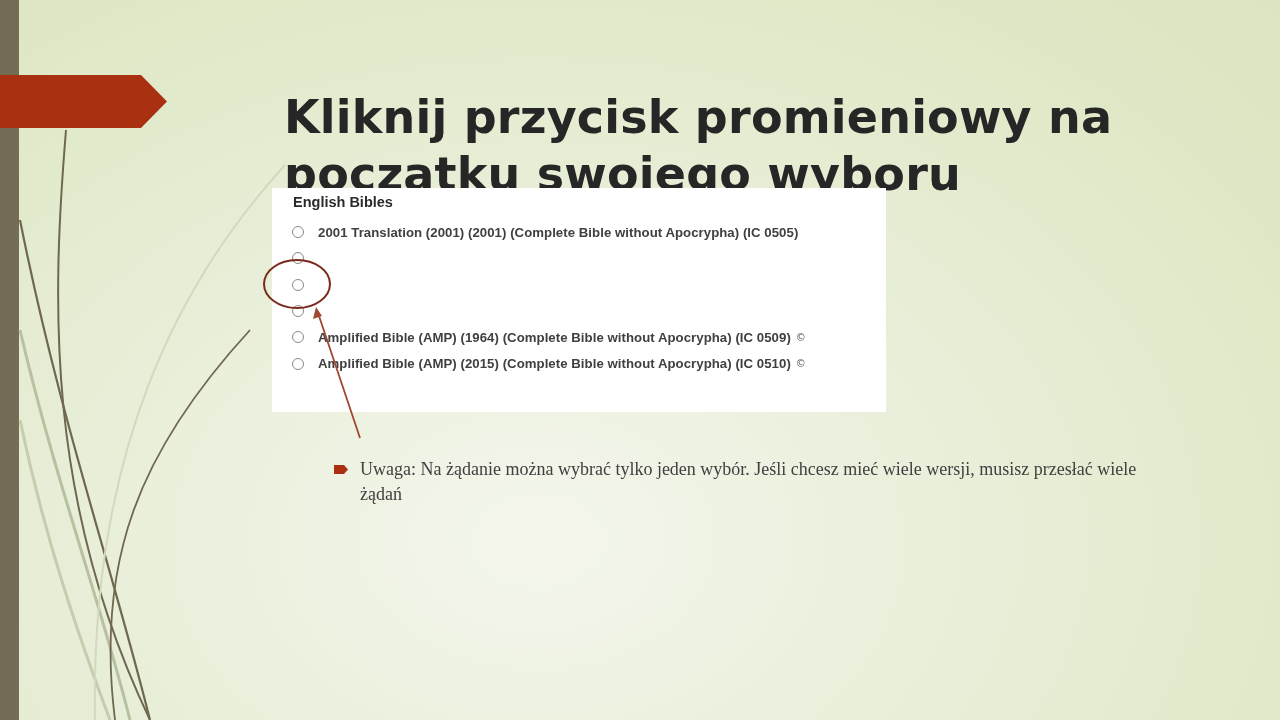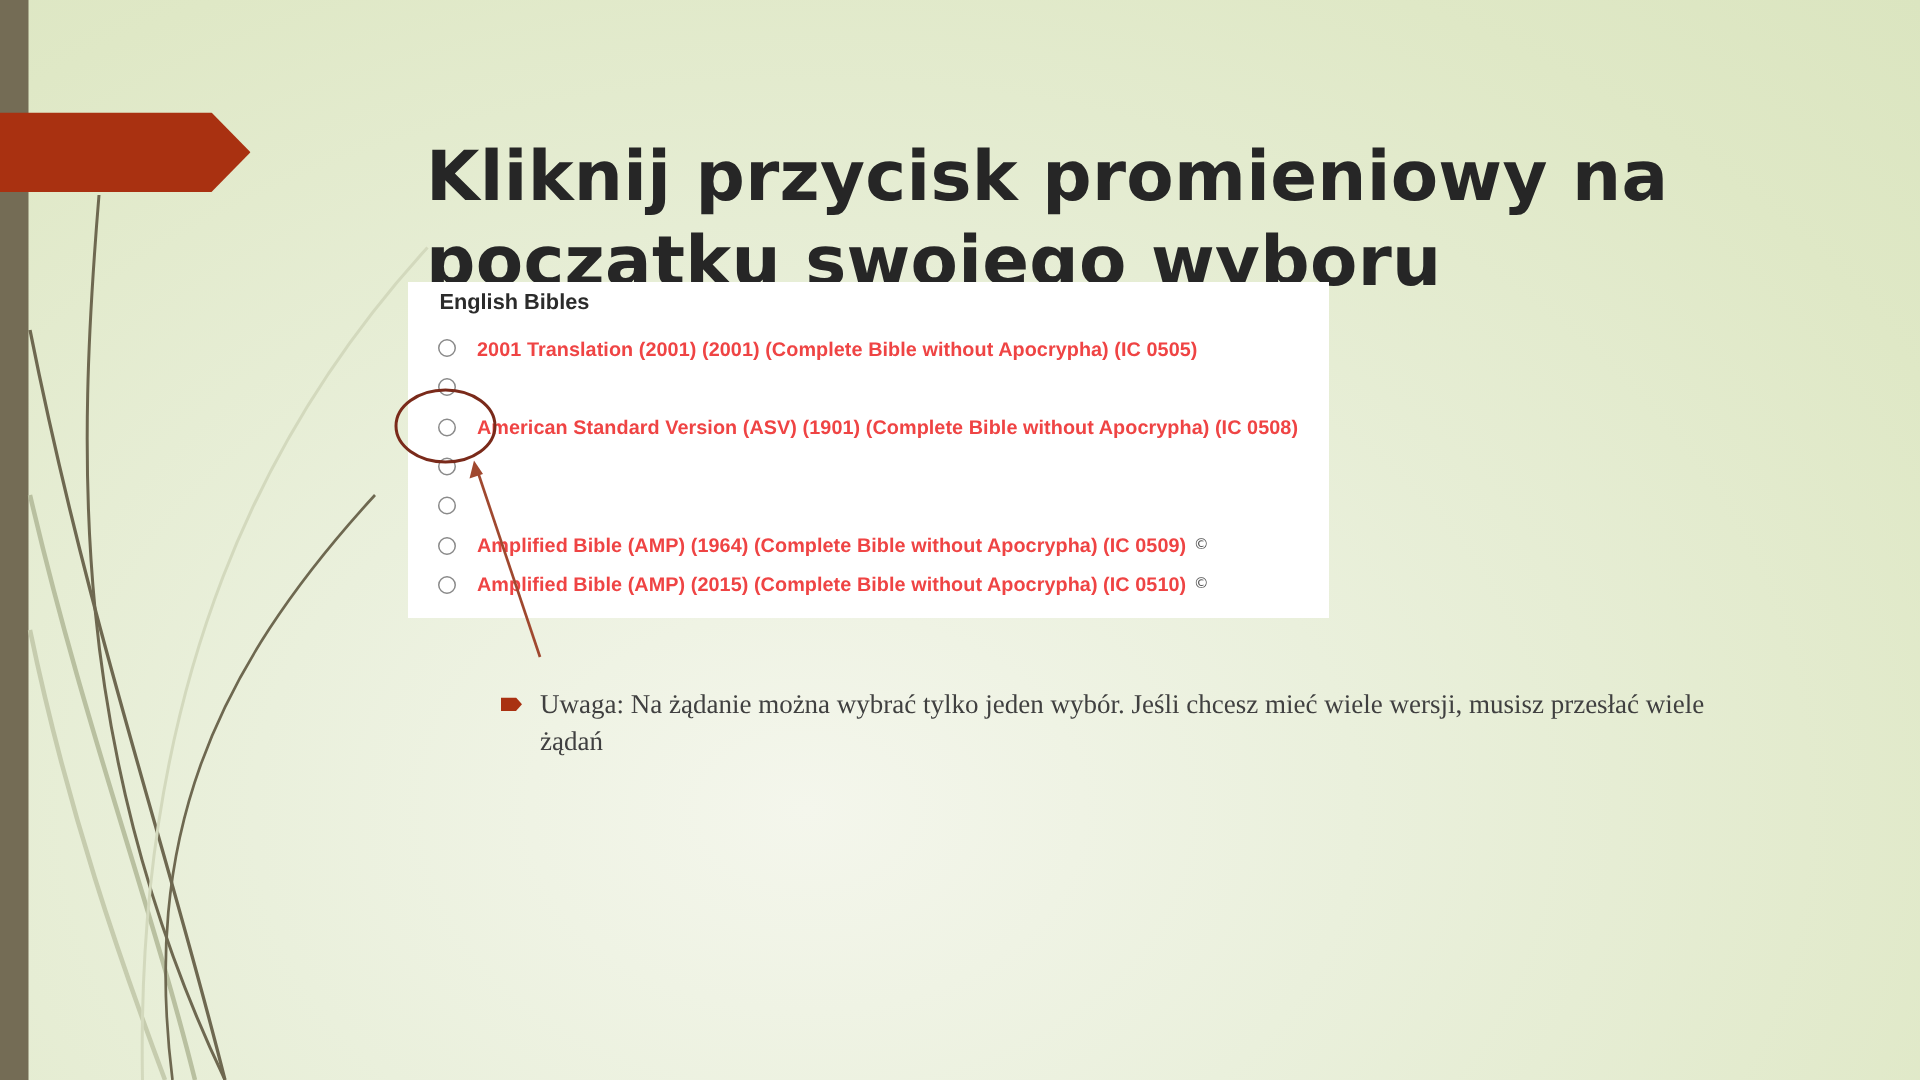--- a/index.html
+++ b/index.html
@@ -25,21 +25,21 @@
     .ss-heading {
       position:absolute; left:21px; top:6px; font-size:14.5px; font-weight:bold; color:#2b2b2b;
       font-family: "Liberation Sans", sans-serif;
     }
     .ss-list { position:absolute; left:20px; top:31px; margin:0; padding:0; list-style:none; }
     .ss-item { height:26.3px; display:flex; align-items:center; white-space:nowrap; }
     .radio {
       width:12px; height:12px; border:1.3px solid #8a8a8a; border-radius:50%;
       margin-right:14px; background:#fff; flex:0 0 auto; box-sizing:border-box;
     }
-    .ss-label { font-size:13.2px; font-weight:bold; color:#ef4444; font-family:"Liberation Sans", sans-serif; letter-spacing:0.05px; }
+    .ss-label { font-size:13.2px; font-weight:bold; color:#404040; font-family:"Liberation Sans", sans-serif; letter-spacing:0.05px; }
     .copyright { font-size:10px; margin-left:5px; color:#555; }
 
     .annot { position:absolute; left:0; top:0; width:1280px; height:720px; pointer-events:none; }
 
     .bullets { position:absolute; left:284px; top:441px; width:900px; }
     .b1 { position:relative; padding-left:34px; font-size:22px; line-height:29px; color:#404040; }
     .b2 { position:relative; padding-left:26px; margin-left:50px; margin-top:16px; font-size:18px; line-height:25px; color:#404040; width:820px;font-family:Liberation Serif, serif; }
     .bullet-icon { position:absolute; left:0; width:16px; height:10px; }
     .b1 .bullet-icon { top:10px; }
     .b2 .bullet-icon { top:8px; left:0; width:14px; height:9px; }
@@ -69,24 +69,20 @@
   <ul class="ss-list">
     <li class="ss-item">
         <span class="radio"></span>
         <span class="ss-label">2001 Translation (2001) (2001) (Complete Bible without Apocrypha) (IC 0505)</span>
       </li>
     <li class="ss-item">
         <span class="radio"></span>
       </li>
     <li class="ss-item">
         <span class="radio"></span>
-        <span class="ss-label">American Standard Version (ASV) (1901) (Complete Bible without Apocrypha) (IC 0508)</span>
-      </li>
-    <li class="ss-item">
-        <span class="radio"></span>
       </li>
     <li class="ss-item">
         <span class="radio"></span>
       </li>
     <li class="ss-item">
         <span class="radio"></span>
         <span class="ss-label">Amplified Bible (AMP) (1964) (Complete Bible without Apocrypha) (IC 0509)</span>
         <span class="copyright">©</span>
       </li>
     <li class="ss-item">

